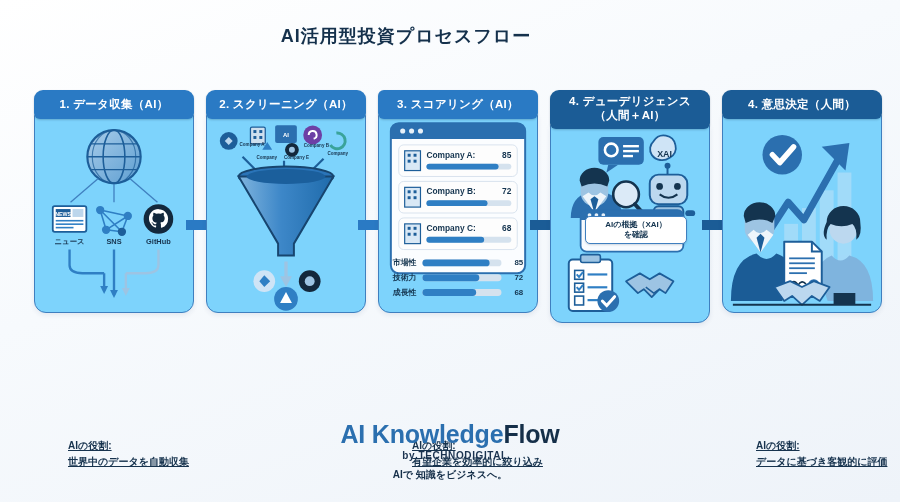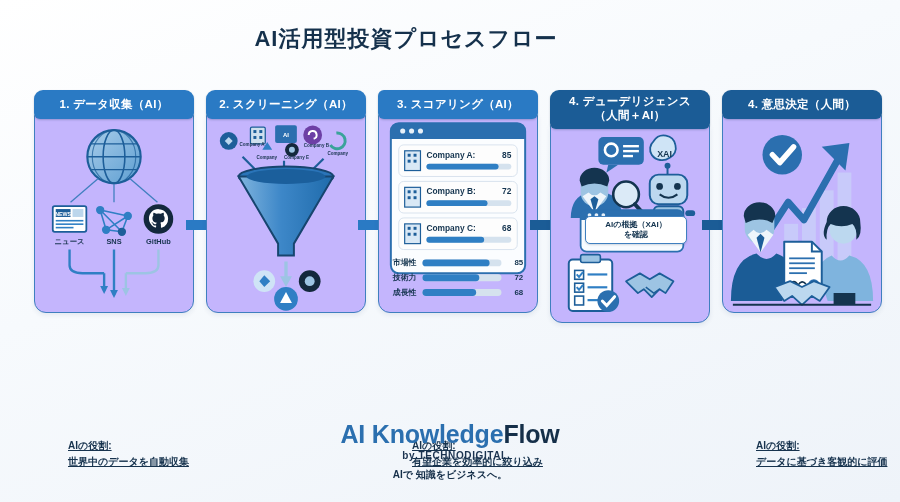--- a/index.html
+++ b/index.html
@@ -7,40 +7,40 @@
     width:900px;height:502px;overflow:hidden;
     font-family:"Liberation Sans","DejaVu Sans",sans-serif;
     background:linear-gradient(160deg,#ffffff 0%,#f7fafd 40%,#eef3f9 100%);
     color:#14334f;
   }
   .stage{position:relative;width:900px;height:502px;}
 
   
   .title{
     position:absolute;top:24px;left:0;width:812px;text-align:center;
-    font-size:22px;font-weight:bold;letter-spacing:1px;color:#15314c;
+    font-size:18px;font-weight:bold;letter-spacing:1px;color:#15314c;
   }
 
   
   .card{
     position:absolute;top:90px;width:160px;
   }
   .card-head{
     border-radius:9px 9px 6px 6px;
     color:#fff;font-size:11.5px;font-weight:bold;
     text-align:center;letter-spacing:.3px;
     padding:7px 2px 8px;line-height:1.25;
     box-shadow:0 1px 2px rgba(20,50,80,.25);
     position:relative;z-index:3;
   }
   .card-head.two-line{padding:4px 2px 6px;}
   .card-body{
     margin-top:-4px;
     height:196px;
-    background:#c4b5fd;
+    background:#7dd3fc;
     border:1.5px solid #3f7fbf;
     border-radius:0 0 12px 12px;
     box-shadow:0 2px 5px rgba(30,60,100,.09);
     position:relative;overflow:hidden;
   }
   .card-note{
     position:absolute;top:348px;
     font-size:10px;line-height:1.55;color:#17334e;font-weight:bold;
     width:175px;
     text-decoration:underline;

